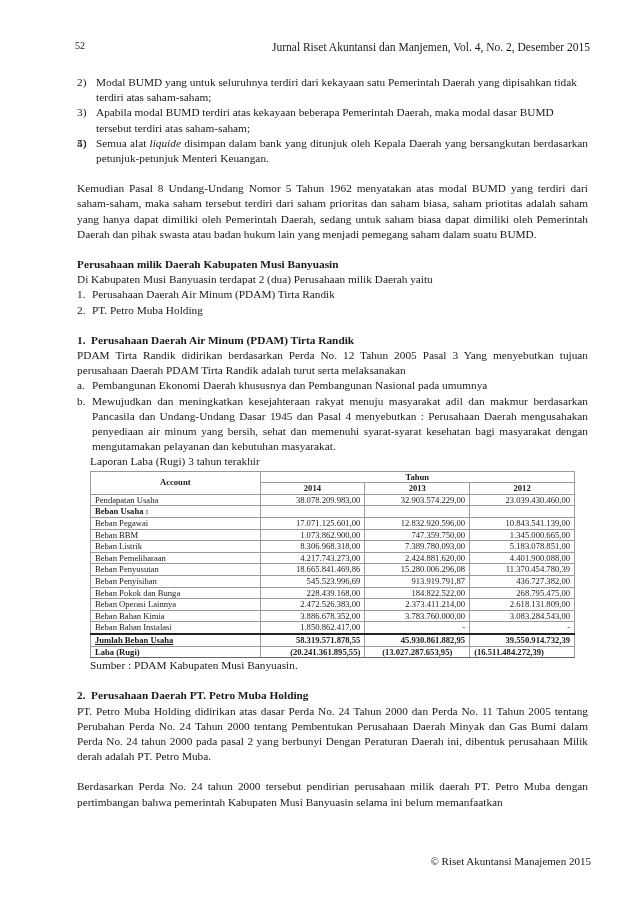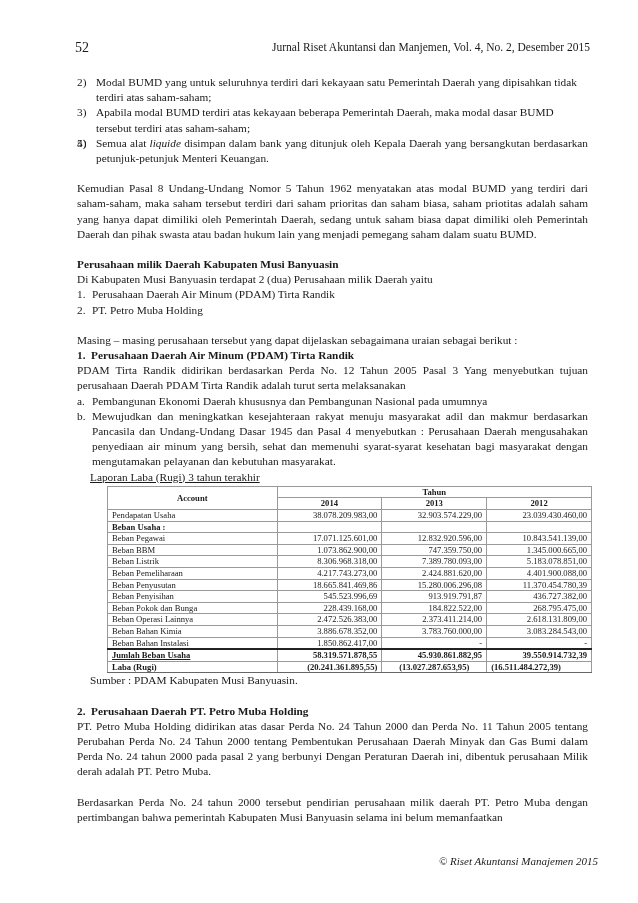--- a/index.html
+++ b/index.html
@@ -1,43 +1,43 @@
 <!DOCTYPE html>
 <html><head>
   <meta charset="utf-8">
   <style>
     html, body { margin: 0; padding: 0; background: #fff; }
     body { width: 638px; height: 903px; position: relative; overflow: hidden;
            font-family: "Liberation Serif", "DejaVu Serif", serif; color: #1a1a1a; }
     .page { position: absolute; left: 0; top: 0; width: 638px; height: 903px; }
     .header { position: absolute; top: 40px; left: 75px; width: 515px; height: 16px; }
-    .page-num { position: absolute; left: 0; top: 0; font-size: 14px; }
+    .page-num { position: absolute; left: 0; top: 0; font-size: 10px; }
     .journal { position: absolute; right: 0; top: 1px; font-size: 11.5px; }
     .content { position: absolute; top: 75px; left: 77px; width: 511px; font-size: 11.3px; line-height: 15.2px; }
     .numlist { margin: 0; padding: 0; list-style: none; }
     .numlist li { position: relative; padding-left: 19px; }
     .numlist li .mk { position: absolute; left: 0; top: 0; }
     .j { text-align: justify; }
     p { margin: 0; }
     .gap { height: 15px; }
     .bold { font-weight: bold; }
-    .tbl-caption { padding-left: 13px; text-decoration: underline; }
-    table.fin { border-collapse: collapse; margin-left: 30px; width: 485px; font-size: 8.6px; line-height: 10.6px; margin-top: 1px; }
+    .tbl-caption { padding-left: 13px; }
+    table.fin { border-collapse: collapse; margin-left: 13px; width: 485px; font-size: 8.6px; line-height: 10.6px; margin-top: 1px; }
     table.fin td, table.fin th { border: 1px solid #9a9a9a; padding: 0 4px; white-space: nowrap; }
     table.fin th { font-weight: bold; text-align: center; }
     table.fin td.num { text-align: right; }
     table.fin col.c0 { width: 170px; }
     table.fin col.c1 { width: 105px; }
     table.fin col.c2 { width: 105px; }
     table.fin col.c3 { width: 105px; }
     table.fin tr.total td { border-top: 2px solid #222; font-weight: bold; text-decoration: none; }
     table.fin tr.total td.lbl { text-decoration: underline; }
     table.fin tr.laba td { font-weight: bold; border-bottom: 1px solid #666; }
     .source { padding-left: 13px; }
-    .footer { position: absolute; right: 40px; top: 855px; font-size: 11px; font-style: italic; }
+    .footer { position: absolute; right: 47px; top: 855px; font-size: 11px; }
     em { font-style: italic; margin-top: 28px; }
   </style>
 </head>
 <body>
 
 <div class="page">
 
   <div class="header">
     <span class="page-num">52</span>
     <span class="journal">Jurnal Riset Akuntansi dan Manjemen, Vol. 4, No. 2, Desember 2015</span>
@@ -57,21 +57,20 @@
 
     <div class="gap"></div>
     <p class="bold">Perusahaan milik Daerah Kabupaten Musi Banyuasin</p>
     <p>Di Kabupaten Musi Banyuasin terdapat 2 (dua) Perusahaan milik Daerah yaitu</p>
     <ul class="numlist">
       <li style="padding-left:15px"><span class="mk">1.</span><span>Perusahaan Daerah Air Minum (PDAM) Tirta Randik</span></li>
       <li style="padding-left:15px"><span class="mk">2.</span><span>PT. Petro Muba Holding</span></li>
     </ul>
 
     <div class="gap"></div>
-    <p>Masing – masing perusahaan tersebut yang dapat dijelaskan sebagaimana uraian sebagai berikut :</p>
     <p class="bold" style="white-space:pre">1.  Perusahaan Daerah Air Minum (PDAM) Tirta Randik</p>
     <p class="j">PDAM Tirta Randik didirikan berdasarkan Perda No. 12 Tahun 2005 Pasal 3 Yang menyebutkan tujuan perusahaan Daerah PDAM Tirta Randik adalah turut serta melaksanakan</p>
     <ul class="numlist">
       <li style="padding-left:15px"><span class="mk">a.</span><span>Pembangunan Ekonomi Daerah khususnya dan Pembangunan Nasional pada umumnya</span></li>
       <li class="j" style="padding-left:15px"><span class="mk">b.</span><span>Mewujudkan dan meningkatkan kesejahteraan rakyat menuju masyarakat adil dan makmur berdasarkan Pancasila dan Undang-Undang Dasar 1945 dan Pasal 4 menyebutkan : Perusahaan Daerah mengusahakan penyediaan air minum yang bersih, sehat dan memenuhi syarat-syarat kesehatan bagi masyarakat dengan mengutamakan pelayanan dan kebutuhan masyarakat.</span></li>
     </ul>
 
     <p class="tbl-caption">Laporan Laba (Rugi) 3 tahun terakhir</p>
 
     <table class="fin">

